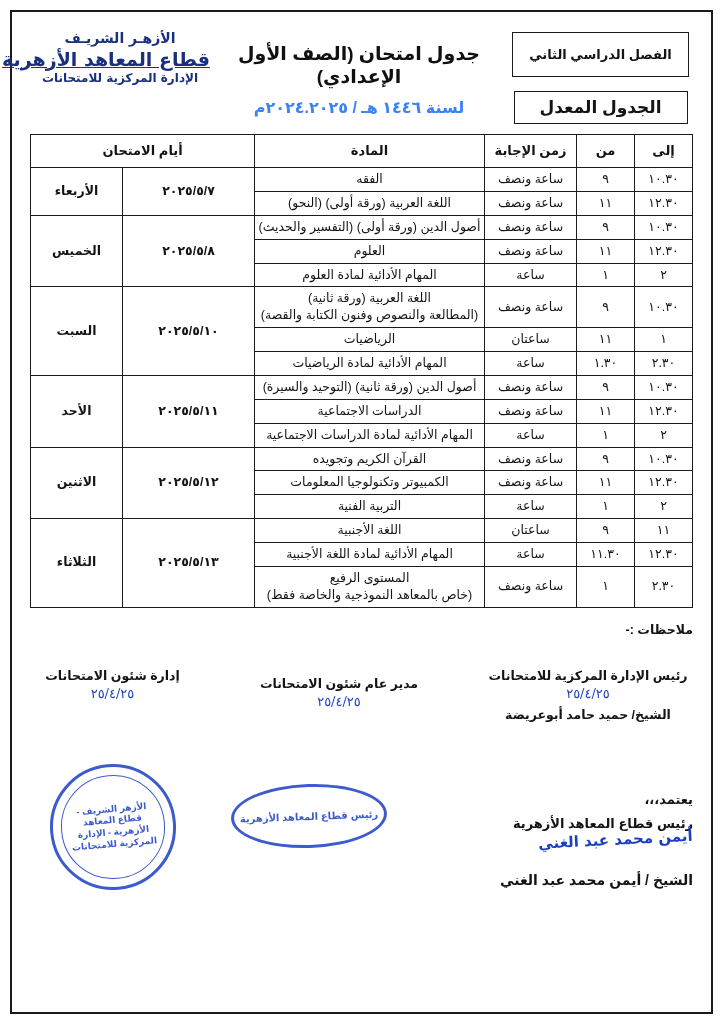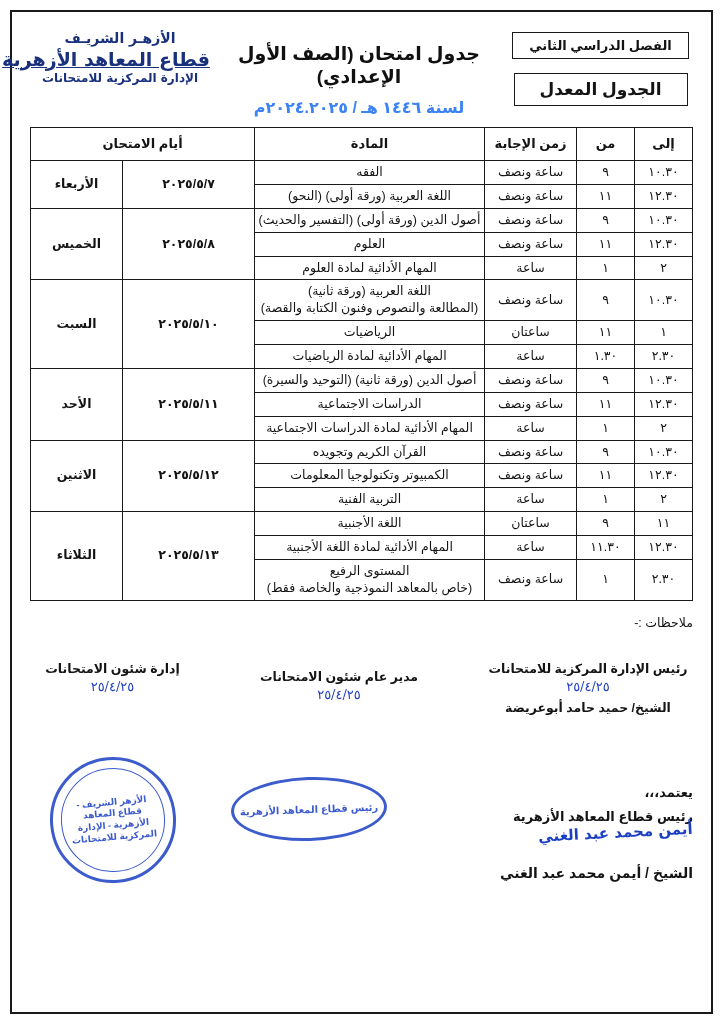--- a/index.html
+++ b/index.html
@@ -74,21 +74,21 @@
   .left-block{
     width:185px;
     display:flex;
     flex-direction:column;
     align-items:center;
     gap:14px;
     padding-top:2px;
   }
   .term-box{
     border:1.5px solid #1b1b1b;
-    padding:5px 16px;
+    padding:14px 16px;
     font-size:13px;
     font-weight:bold;
     min-width:140px;
     text-align:center;
   }
   .modified-box{
     border:1.5px solid #1b1b1b;
     padding:5px 16px;
     font-size:17px;
     font-weight:bold;
@@ -138,21 +138,21 @@
   }
   .grp-top td{border-top:2px solid #1b1b1b;}
 
   
   .notes{
     margin-top:12px;
     font-size:12.5px;
     line-height:1.75;
     text-align:right;
   }
-  .notes .notes-title{font-weight:normal;margin-bottom:2px;}
+  .notes .notes-title{font-weight:bold;margin-bottom:2px;}
   .notes ol{
     list-style:none;
     margin:0;padding:0;
   }
   .notes li{white-space:nowrap;}
 
   
   .sig-area{
     position:relative;
     margin-top:26px;

